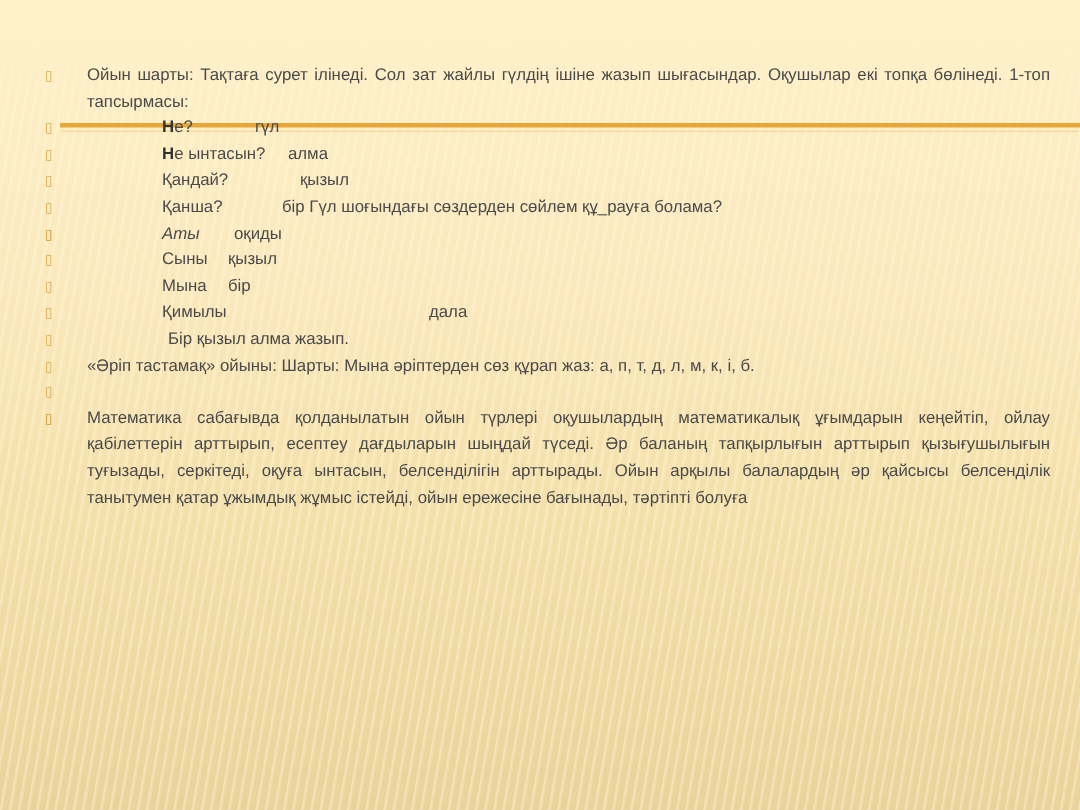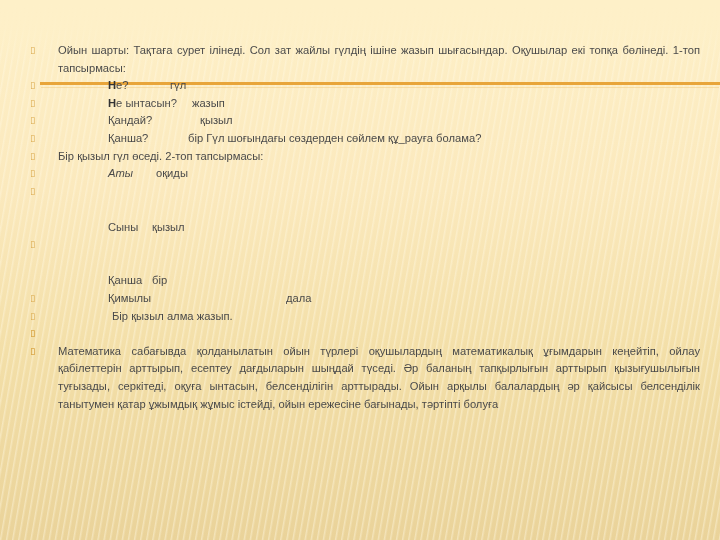--- a/index.html
+++ b/index.html
@@ -63,21 +63,21 @@
       font-size: 9px;
       color: #d9a84a;
     }
     .indent { padding-left: 50px; }
     .indent2 { padding-left: 54px; }
     .c1 { display: inline-block; width: 62px; }
     .c1b { display: inline-block; width: 80px; }
     .c1c { display: inline-block; width: 92px; }
     .c1d { display: inline-block; width: 84px; }
     .c1e { display: inline-block; width: 48px; font-style: italic; }
-    .c1f { display: inline-block; width: 44px; margin-top: 36px; }
+    .c1f { display: inline-block; width: 44px; }
     .c1g { display: inline-block; width: 178px; }
     .strong-letter { font-weight: bold; color: #333; }
   </style>
 </head>
 <body>
 
 <div class="slide">
   <div class="divider"></div>
 
   <div class="content">
@@ -87,65 +87,65 @@
       <span>Ойын шарты: Тақтаға сурет ілінеді. Сол зат жайлы гүлдің ішіне жазып шығасындар. Оқушылар екі топқа бөлінеді. 1-топ тапсырмасы:</span>
     </div>
 
     <div class="item">
       <span class="bullet">▯</span>
       <span class="indent" style="display:inline-block;"></span><span class="c1"><span class="strong-letter">Н</span><span>е?</span></span><span>гүл</span>
     </div>
 
     <div class="item">
       <span class="bullet">▯</span>
-      <span class="indent" style="display:inline-block;"></span><span class="c1d"><span class="strong-letter">Н</span><span>е ынтасын?</span></span><span>жазып</span>
+      <span class="indent" style="display:inline-block;"></span><span class="c1d"><span class="strong-letter">Н</span><span>е ынтасын?</span></span><span>алма</span>
     </div>
 
     <div class="item">
       <span class="bullet">▯</span>
       <span class="indent" style="display:inline-block;"></span><span class="c1c">Қандай?</span><span>қызыл</span>
     </div>
 
     <div class="item">
       <span class="bullet">▯</span>
       <span class="indent" style="display:inline-block;"></span><span class="c1b">Қанша?</span><span>бір Гүл шоғындағы сөздерден сөйлем құ_рауға болама?</span>
     </div>
 
     <div class="item">
       <span class="bullet">▯</span>
-      <span>Бір қызыл гүл өседі. 2-топ тапсырмасы:</span>
     </div>
 
     <div class="item">
       <span class="bullet">▯</span>
       <span class="indent" style="display:inline-block;"></span><span class="c1e">Аты</span><span>оқиды</span>
     </div>
 
     <div class="item">
       <span class="bullet">▯</span>
       <span class="indent" style="display:inline-block;"></span><span class="c1f">Сыны</span><span>қызыл</span>
     </div>
 
     <div class="item">
       <span class="bullet">▯</span>
-      <span class="indent" style="display:inline-block;"></span><span class="c1f">Қанша</span><span>бір</span>
+      <span class="indent" style="display:inline-block;"></span><span class="c1f">Мына</span><span>бір</span>
     </div>
 
     <div class="item">
       <span class="bullet">▯</span>
       <span class="indent" style="display:inline-block;"></span><span class="c1g">Қимылы</span><span>дала</span>
     </div>
 
     <div class="item">
       <span class="bullet">▯</span>
       <span class="indent2" style="display:inline-block;padding-left:54px;"></span><span>Бір қызыл алма жазып.</span>
     </div>
 
     <div class="item">
       <span class="bullet">▯</span>
+      <span>«Әріп тастамақ» ойыны: Шарты: Мына әріптерден сөз құрап жаз: а, п, т, д, л, м, к, і, б.</span>
     </div>
 
     <div class="item">
       <span class="bullet">▯</span>
       <span style="display:inline-block;padding-left:58px;"></span>
     </div>
 
     <div class="item">
       <span class="bullet">▯</span>
     </div>

